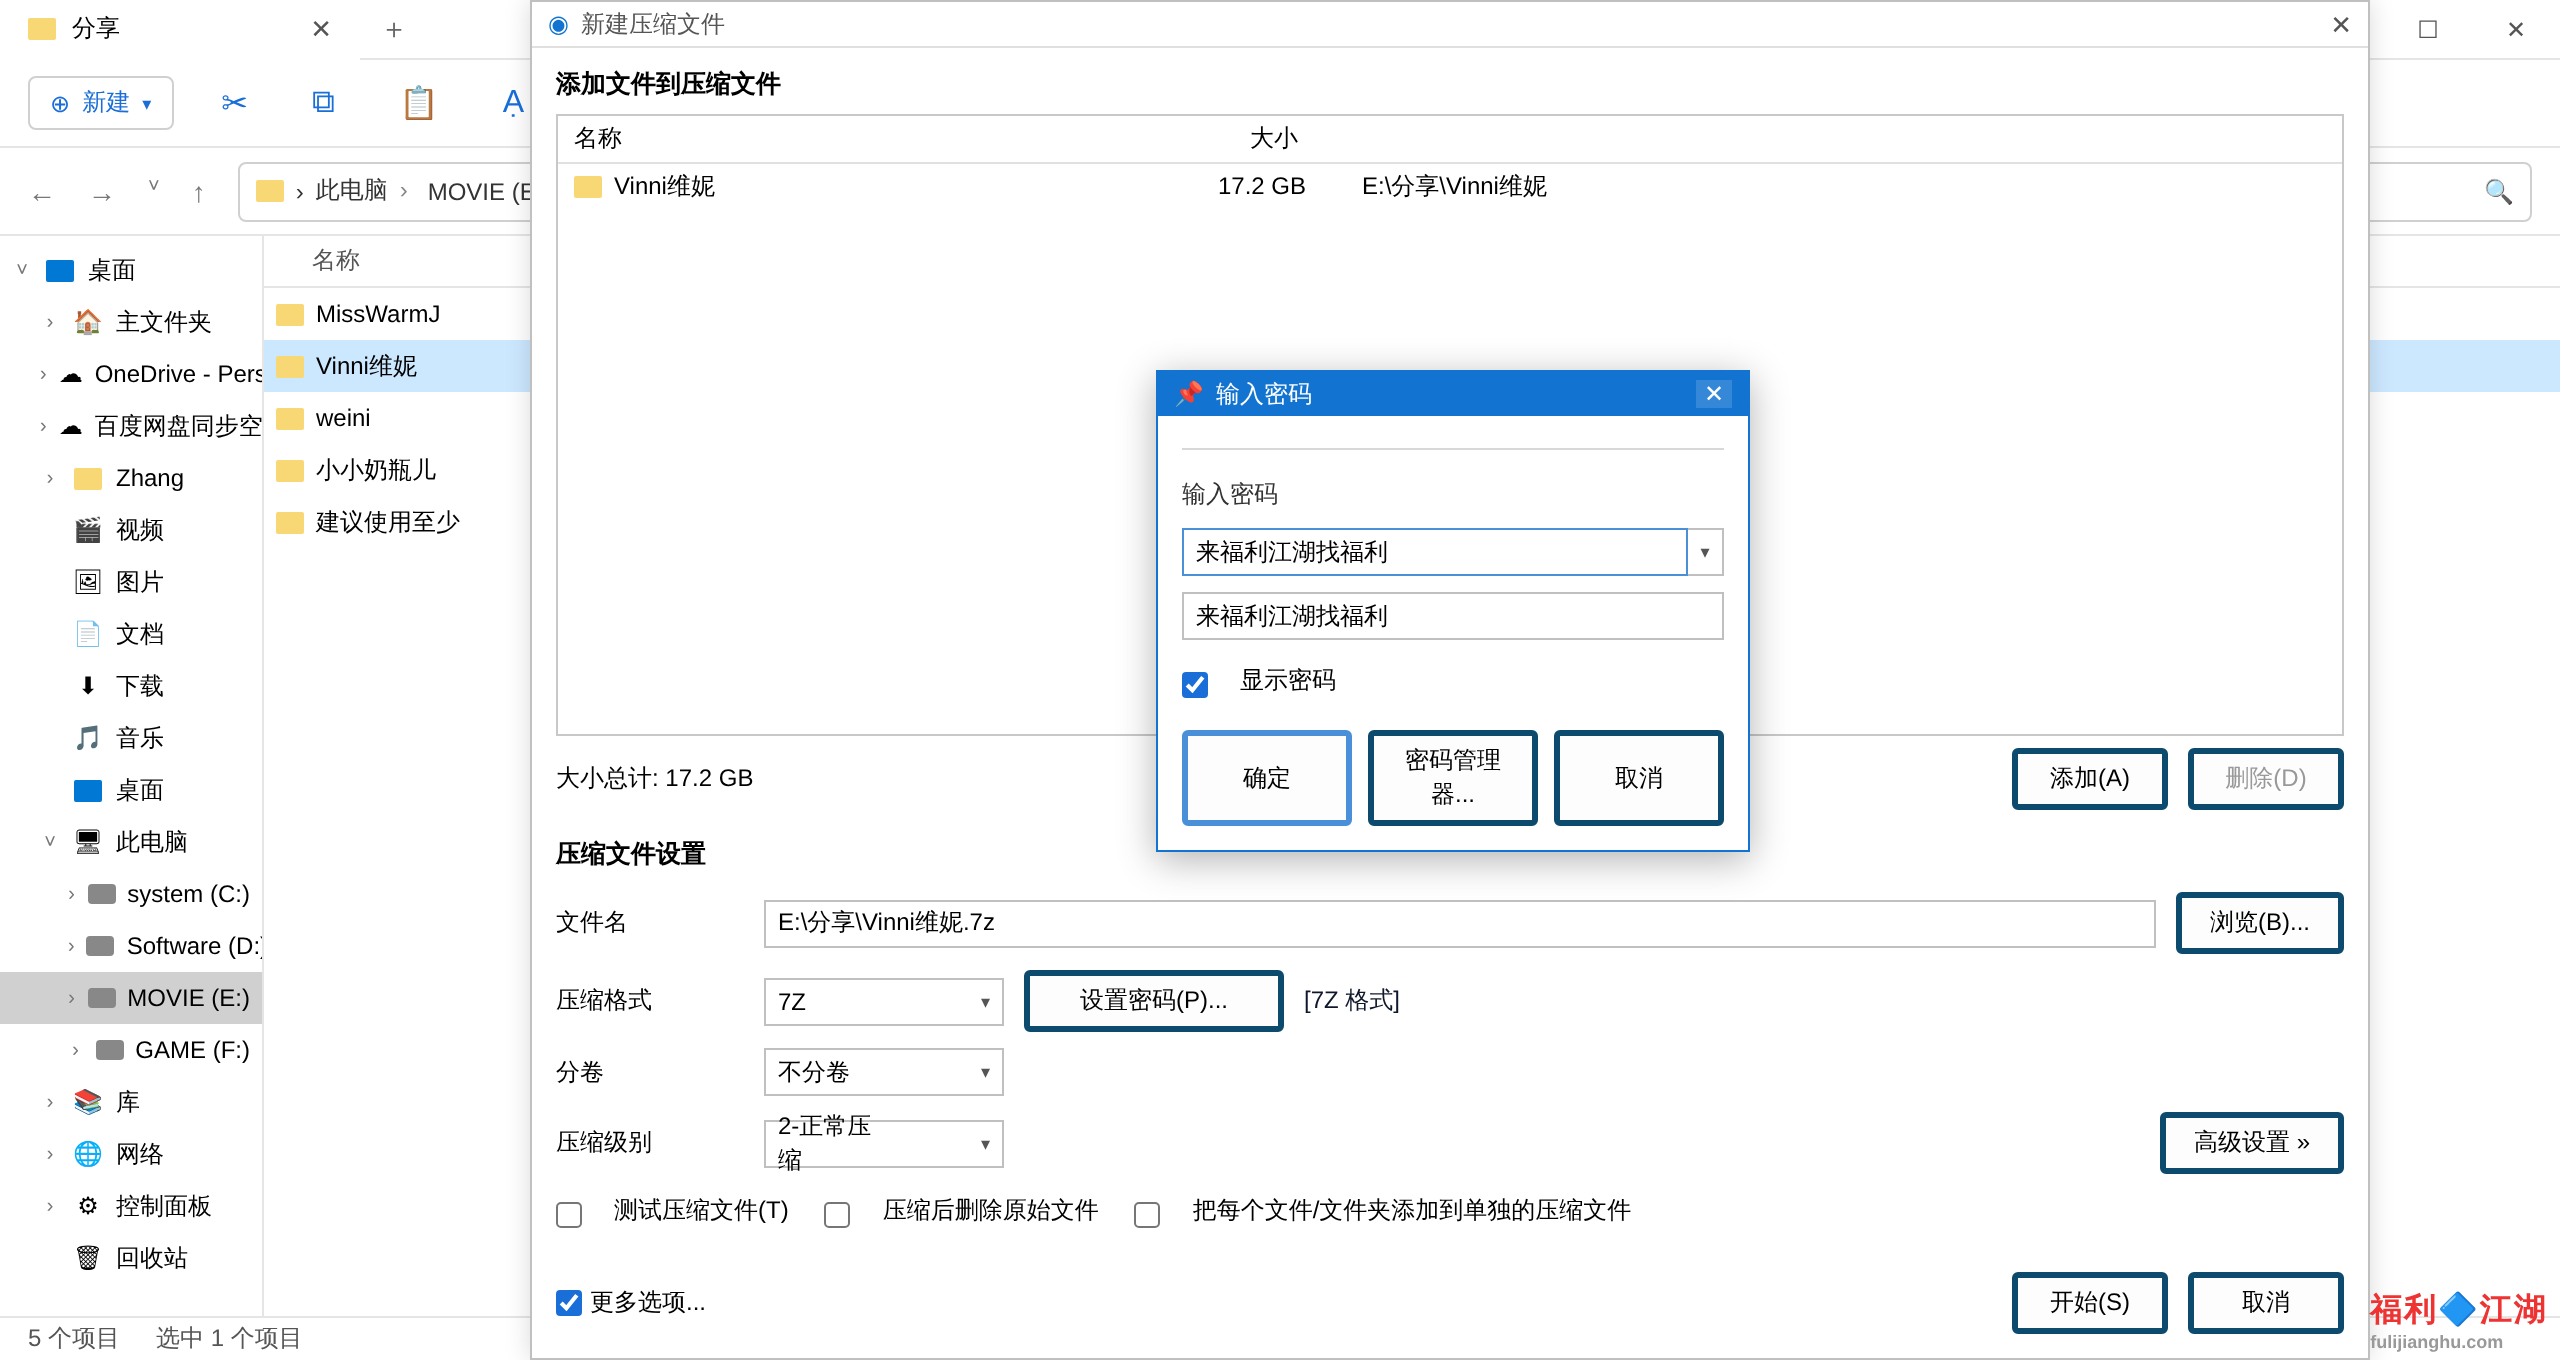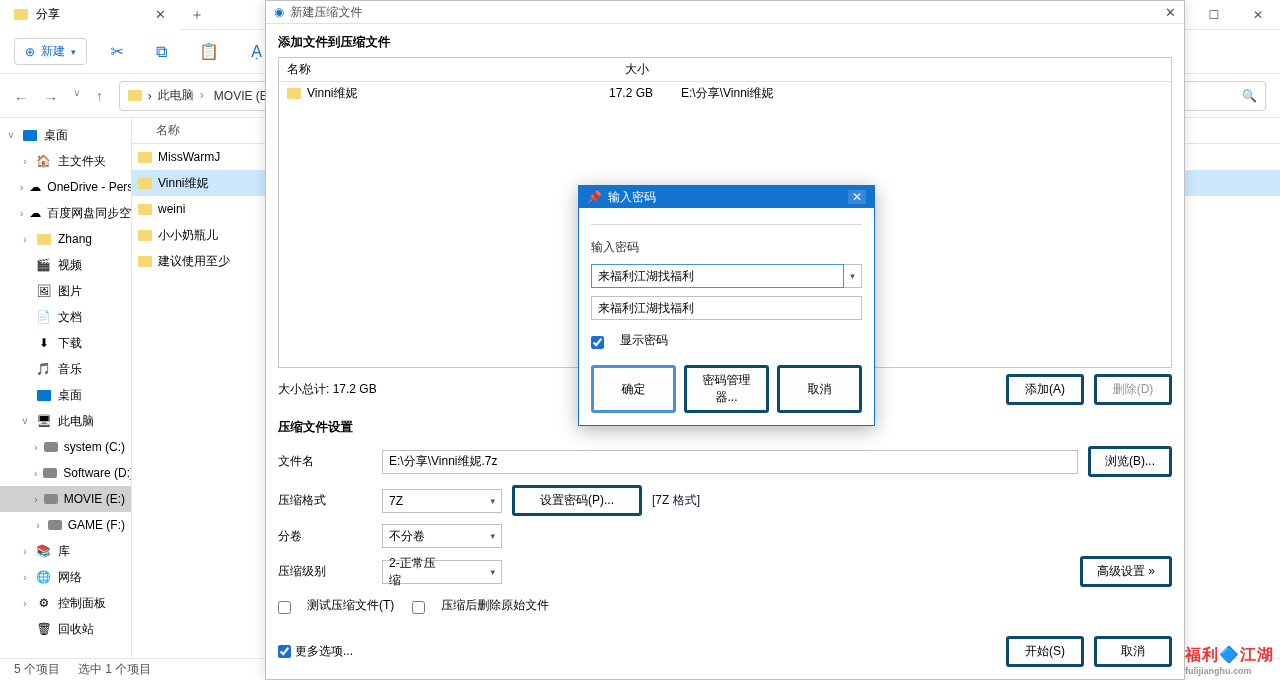--- a/index.html
+++ b/index.html
@@ -365,20 +365,24 @@
 
   <div class="check-row">
     <label class="check-item">
         <input type="checkbox" class="chk" style="">
         <span>测试压缩文件(T)</span>
       </label>
     <label class="check-item">
         <input type="checkbox" class="chk" style="">
         <span>压缩后删除原始文件</span>
       </label>
+    <label class="check-item">
+        <input type="checkbox" class="chk" style="">
+        <span>把每个文件/文件夹添加到单独的压缩文件</span>
+      </label>
   </div>
 
   <div class="footer-row">
     <label class="footer-left">
         <input type="checkbox" class="chk" checked="" style="">
         <span>更多选项...</span>
       </label>
     <div class="footer-right">
       <button class="btn">开始(S)</button>
       <button class="btn">取消</button>

